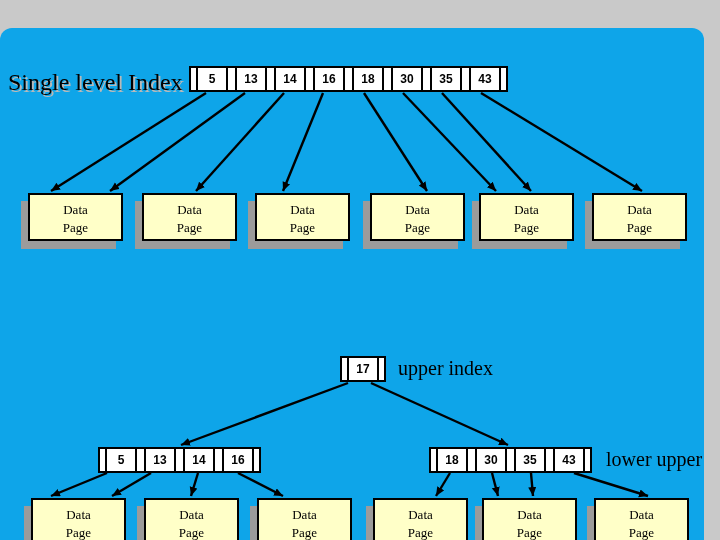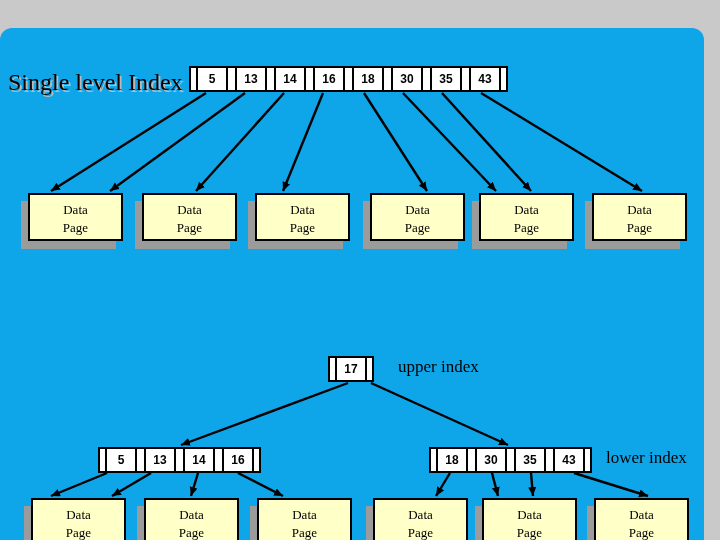--- a/index.html
+++ b/index.html
@@ -8,21 +8,21 @@
     border-radius:12px;overflow:hidden;
     font-family:"Liberation Serif","DejaVu Serif",serif;
     margin-top:28px;
   }
   .overlay{position:absolute;left:0;top:0;width:720px;height:540px;pointer-events:none;}
   .title{
     position:absolute;font-size:24px;color:#000;white-space:nowrap;
     text-shadow:2px 2px 0 #b9b9b9;line-height:1.05;
   }
   .side-label{
-    position:absolute;font-size:17px;color:#000;white-space:nowrap;line-height:1.05;
+    position:absolute;font-size:20px;color:#000;white-space:nowrap;line-height:1.05;
   }
   .strip{
     position:absolute;display:flex;align-items:stretch;gap:7px;
     background:#fff;border:2px solid #000;padding:0 5px;height:26px;
     box-sizing:border-box;
   }
   .key{
     width:32px;box-sizing:border-box;
     border-left:2px solid #000;border-right:2px solid #000;
     display:flex;align-items:center;justify-content:center;
@@ -118,38 +118,38 @@
         <span>Page</span>
     </div>
   </div>
   <div class="page" style="left:592px;top:165px;">
     <div class="page-text">
       <span>Data</span>
         <span>Page</span>
     </div>
   </div>
 
-  <div class="strip" style="left:328px;top:328px;">
+  <div class="strip" style="left:340px;top:328px;">
     <span class="key">17</span>
   </div>
   <div class="side-label" style="left:398px;top:330px;">upper index</div>
 
   <div class="strip" style="left:98px;top:419px;">
     <span class="key">5</span>
     <span class="key">13</span>
     <span class="key">14</span>
     <span class="key">16</span>
   </div>
   <div class="strip" style="left:429px;top:419px;">
     <span class="key">18</span>
     <span class="key">30</span>
     <span class="key">35</span>
     <span class="key">43</span>
   </div>
-  <div class="side-label" style="left:606px;top:421px;">lower index</div>
+  <div class="side-label" style="left:606px;top:421px;">lower upper</div>
 
   <div class="page" style="left:31px;top:470px;">
     <div class="page-text">
       <span>Data</span>
         <span>Page</span>
     </div>
   </div>
   <div class="page" style="left:144px;top:470px;">
     <div class="page-text">
       <span>Data</span>

